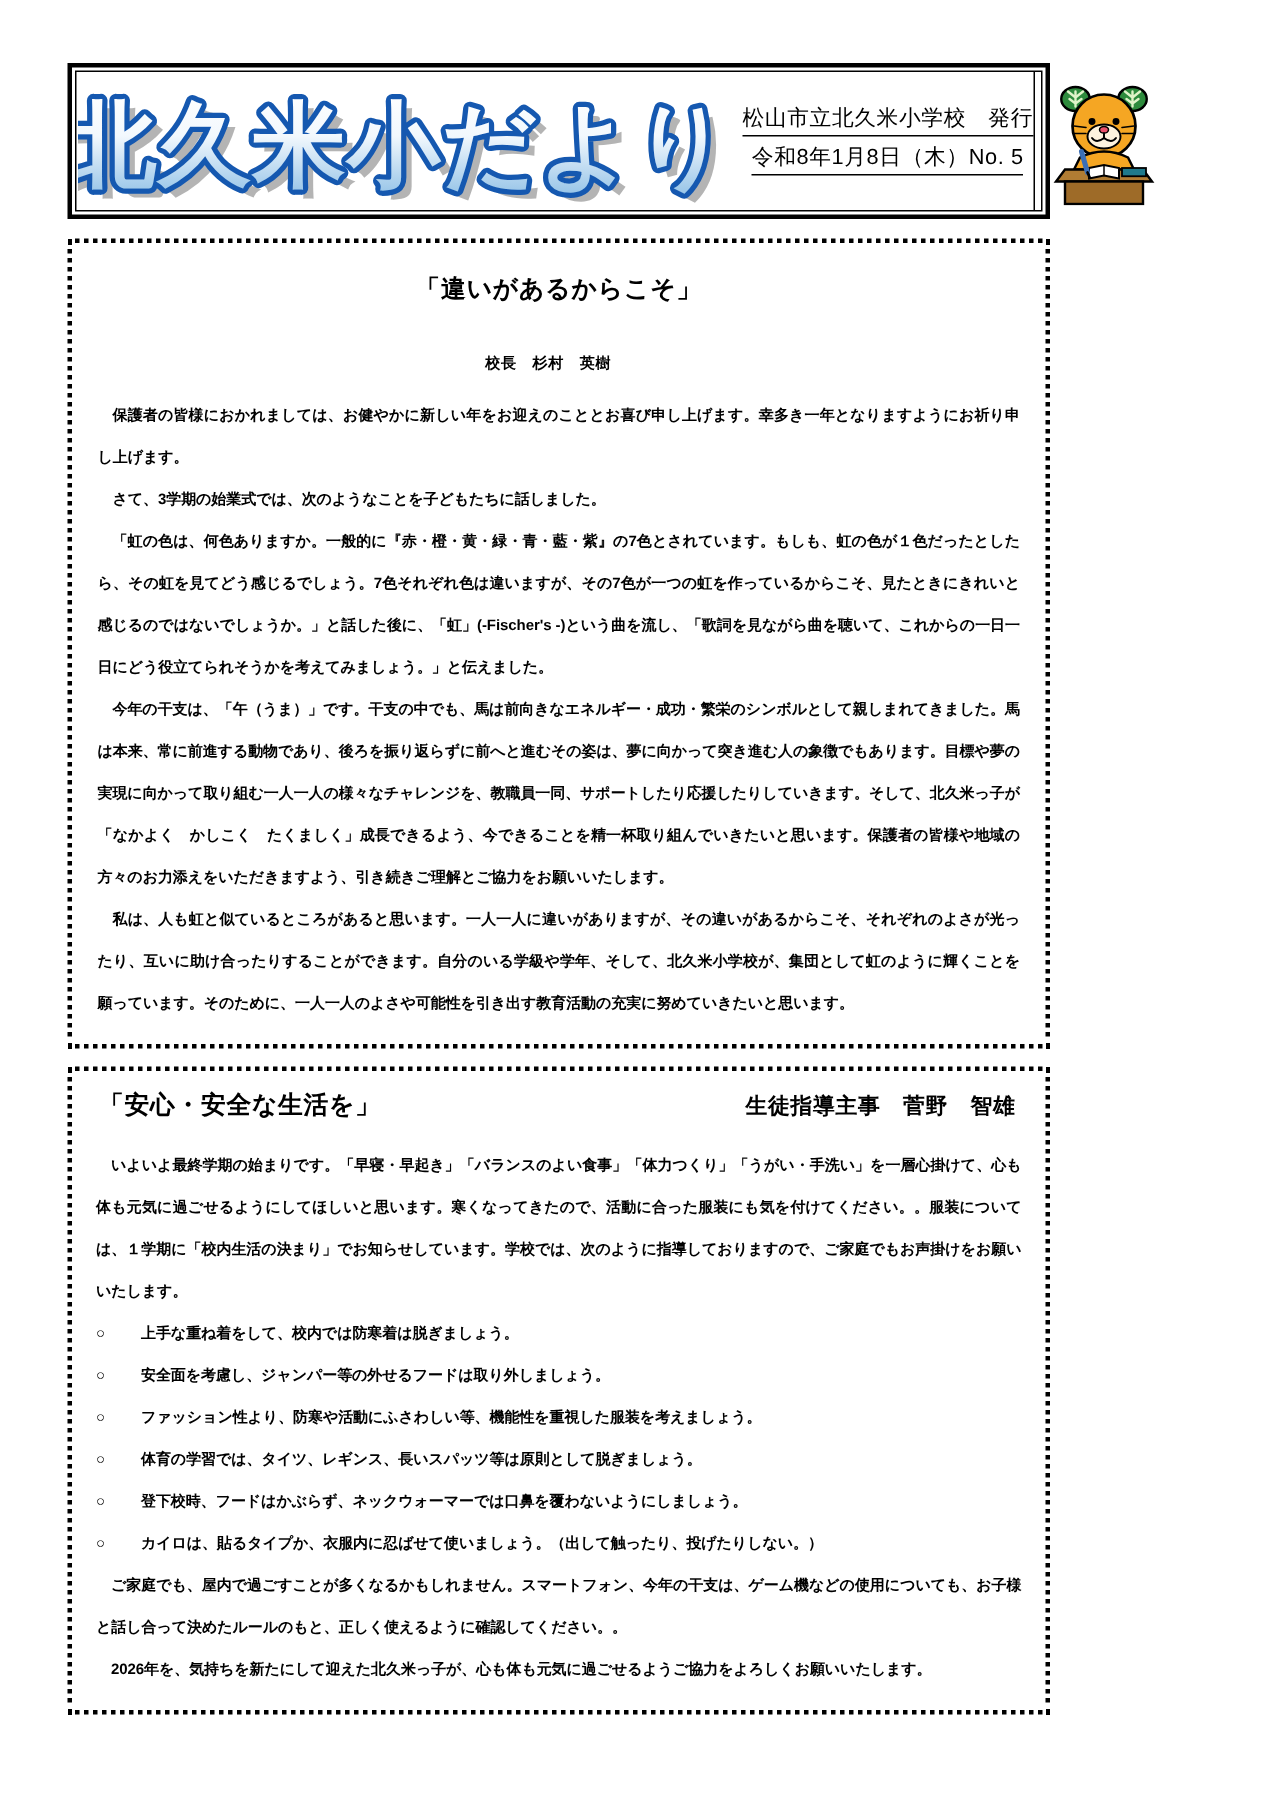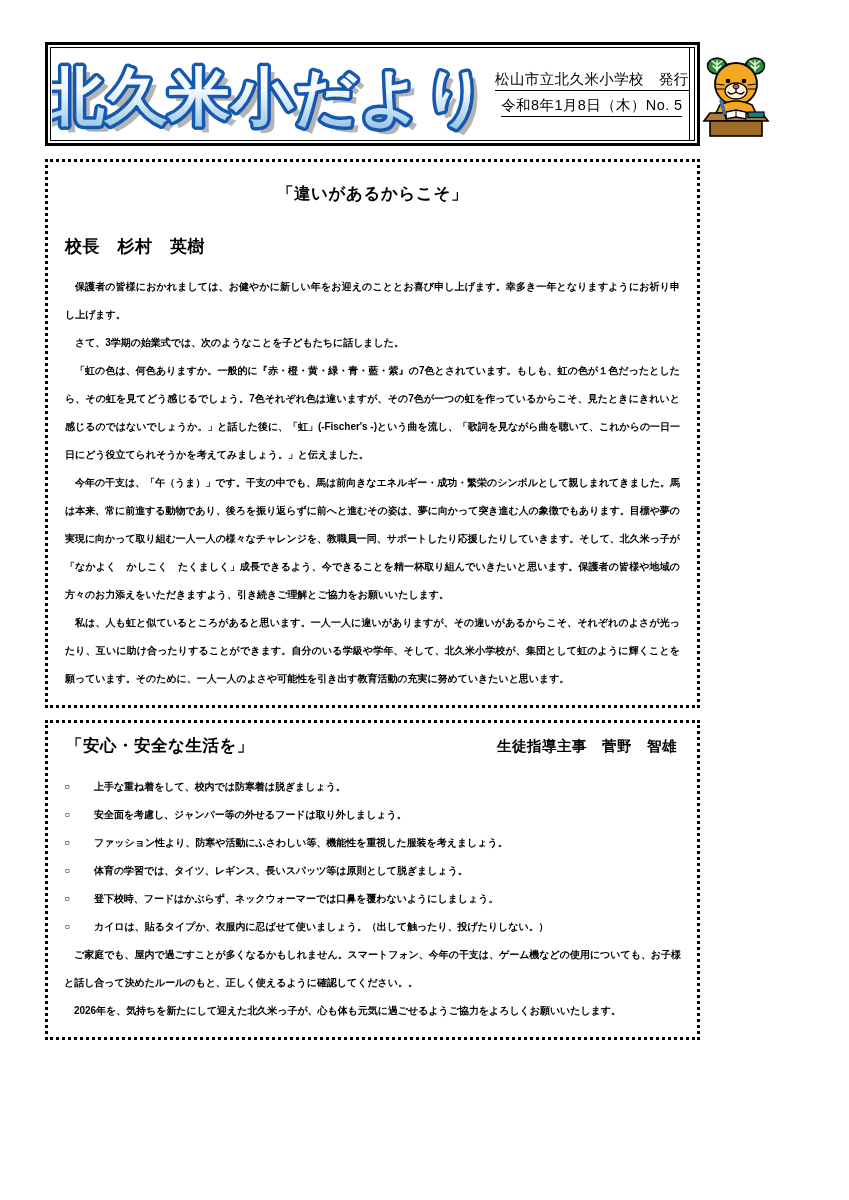--- a/index.html
+++ b/index.html
@@ -96,22 +96,22 @@
   .article-title-center {
     text-align: center;
     font-size: 16.5px;
     font-weight: bold;
     letter-spacing: 0.6px;
     margin: 6px 0 0 0;
     line-height: 1.4;
   }
 
   .byline-right {
-    text-align: left;
-    font-size: 17px;
+    text-align: center;
+    font-size: 10px;
     font-weight: bold;
     letter-spacing: 0.5px;
     margin: 30px 14px 0 0;
   }
 
   .guidance-head {
     display: flex;
     align-items: baseline;
     justify-content: space-between;
     margin: 2px 4px 16px 2px;
@@ -251,20 +251,21 @@
     <p class="body-text para">私は、人も虹と似ているところがあると思います。一人一人に違いがありますが、その違いがあるからこそ、それぞれのよさが光ったり、互いに助け合ったりすることができます。自分のいる学級や学年、そして、北久米小学校が、集団として虹のように輝くことを願っています。そのために、一人一人のよさや可能性を引き出す教育活動の充実に努めていきたいと思います。</p>
   </div>
 
   <div class="article article-guidance">
 
     <div class="guidance-head">
       <span class="gh-title">「安心・安全な生活を」</span>
       <span class="gh-byline">生徒指導主事　菅野　智雄</span>
     </div>
 
+    <p class="body-text para first-guidance">いよいよ最終学期の始まりです。「早寝・早起き」「バランスのよい食事」「体力つくり」「うがい・手洗い」を一層心掛けて、心も体も元気に過ごせるようにしてほしいと思います。寒くなってきたので、活動に合った服装にも気を付けてください。。服装については、１学期に「校内生活の決まり」でお知らせしています。学校では、次のように指導しておりますので、ご家庭でもお声掛けをお願いいたします。</p>
 
     <div class="bullet-list">
       <div class="bullet-row">
         <span class="bullet-mark body-text">○</span>
         <span class="bullet-text body-text">上手な重ね着をして、校内では防寒着は脱ぎましょう。</span>
       </div>
       <div class="bullet-row">
         <span class="bullet-mark body-text">○</span>
         <span class="bullet-text body-text">安全面を考慮し、ジャンパー等の外せるフードは取り外しましょう。</span>
       </div>

